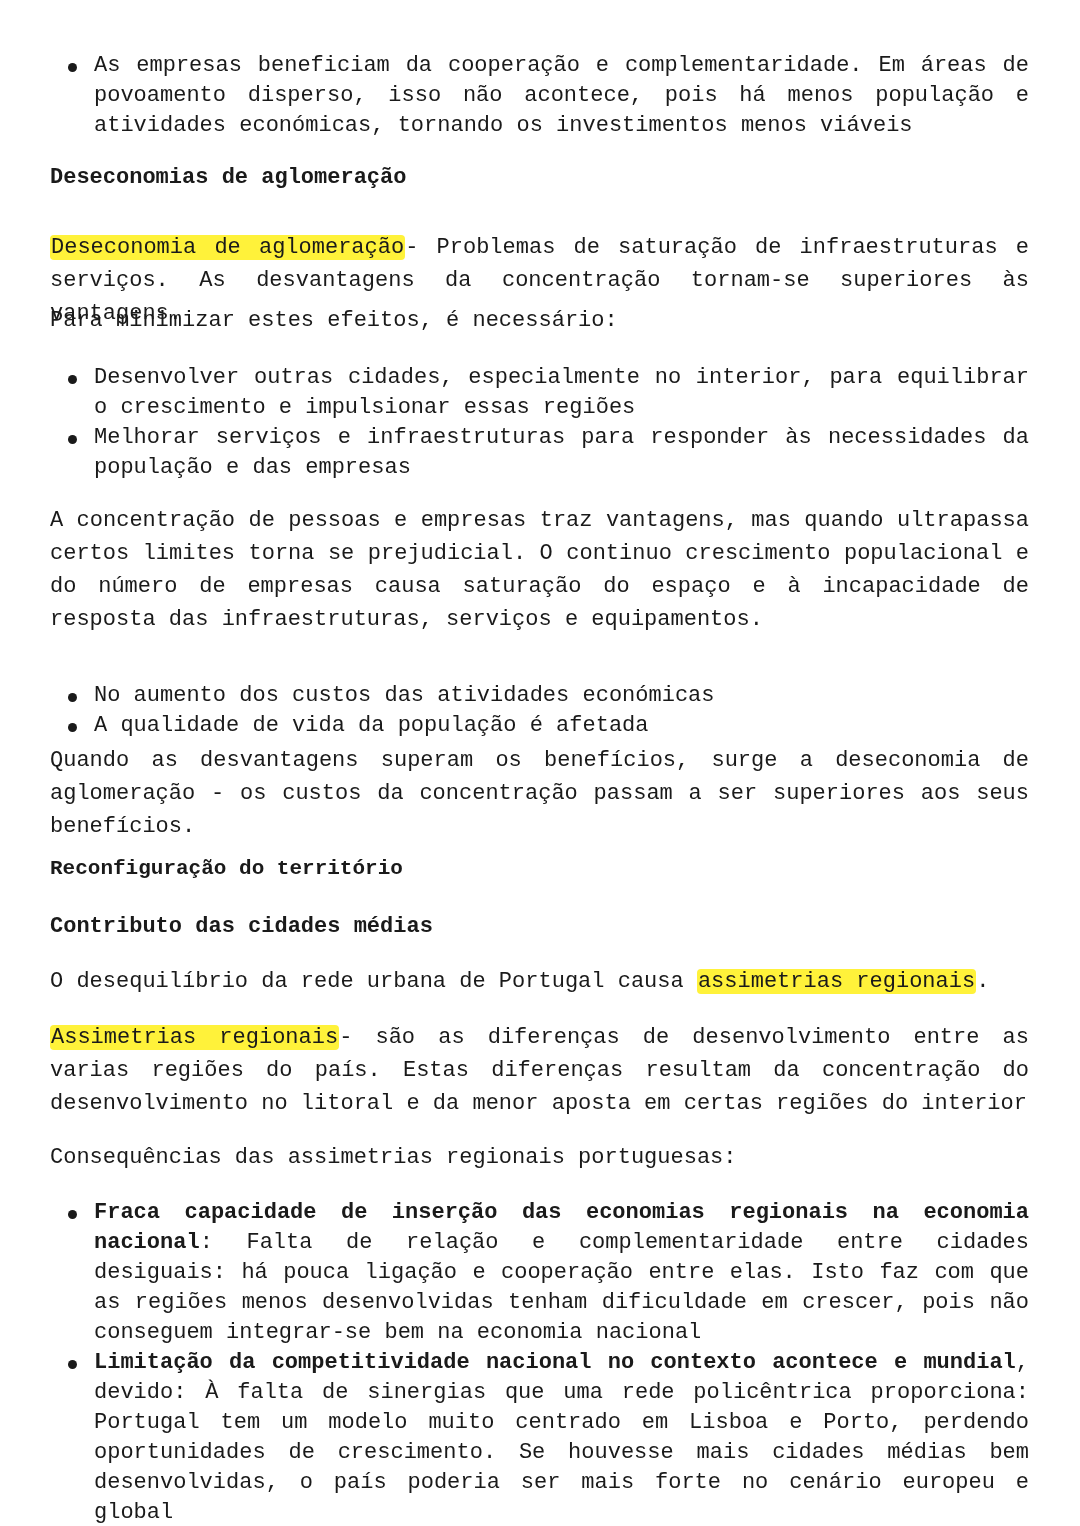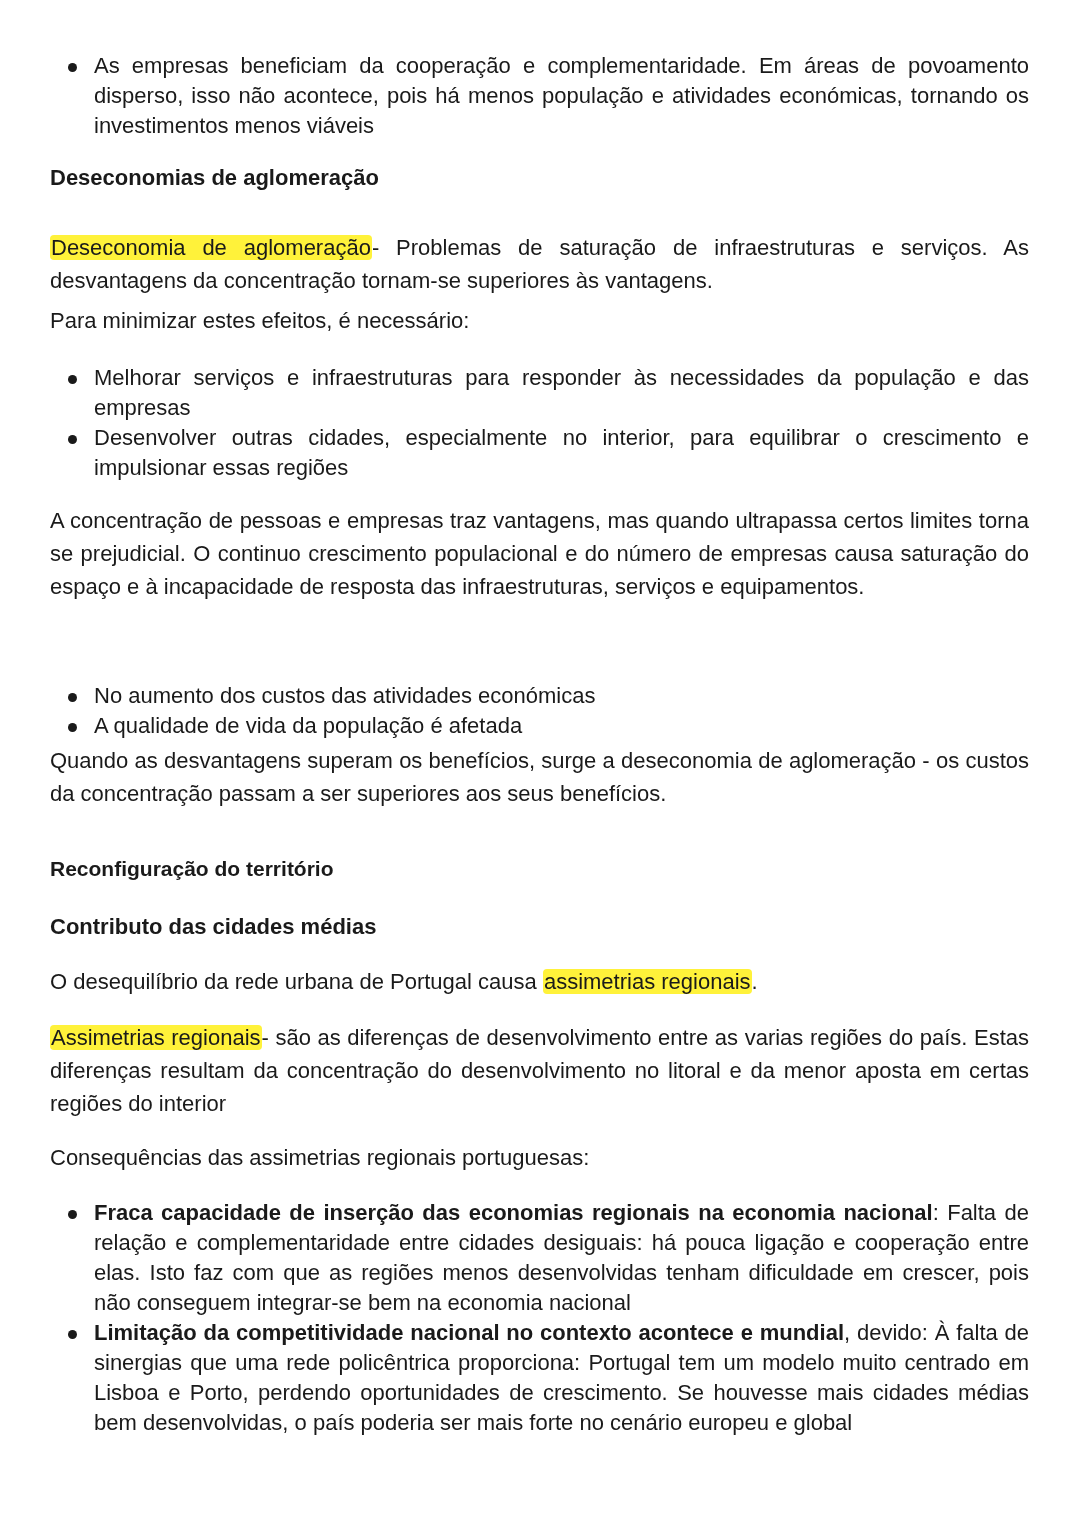--- a/index.html
+++ b/index.html
@@ -1,21 +1,21 @@
 <!DOCTYPE html>
 <html><head>
 <meta charset="utf-8">
 <style>
   html, body { margin: 0; padding: 0; background: #ffffff; }
   body {
     width: 1080px; height: 1526px; overflow: hidden;
     font-family: "Liberation Sans", "DejaVu Sans", sans-serif;
     color: #1a1a1a; font-size: 22px; line-height: 30px;
   }
-  .page { position: relative; width: 1080px; height: 1526px; }
+  .page { position: relative; width: 1080px; height: 1526px; font-family: Liberation Mono, monospace; }
   .blk { position: absolute; left: 50px; width: 979px; margin: 0; text-align: justify; }
   ul.bl { position: absolute; left: 50px; width: 979px; margin: 0; padding: 0; list-style: none; }
   ul.bl li { position: relative; padding-left: 44px; text-align: justify; }
   ul.bl li::before {
     content: ""; position: absolute; left: 18px; top: 12px;
     width: 9px; height: 9px; border-radius: 50%; background: #1a1a1a;
   }
   .h3 { font-weight: bold; font-size: 22px; }
   .h2 { font-weight: bold; font-size: 21px; line-height: 36px; }
   .hl { background: #fff23a; border-radius: 4px; padding: 0 1px; }
@@ -33,22 +33,22 @@
 
   <div class="blk h3" style="top:163px;">Deseconomias de aglomeração</div>
 
   <div class="blk lh32" style="top:218px;margin-top:13px;">
     <span class="hl">Deseconomia de aglomeração</span><span>- Problemas de saturação de infraestruturas e serviços. As desvantagens da concentração tornam-se superiores às vantagens.</span>
   </div>
 
   <div class="blk" style="top:306px;">Para minimizar estes efeitos, é necessário:</div>
 
   <ul class="bl" style="top:363px;">
+    <li>Desenvolver outras cidades, especialmente no interior, para equilibrar o crescimento e impulsionar essas regiões</li>
     <li>Melhorar serviços e infraestruturas para responder às necessidades da população e das empresas</li>
-    <li>Desenvolver outras cidades, especialmente no interior, para equilibrar o crescimento e impulsionar essas regiões</li>
   </ul>
 
   <div class="blk lh32" style="top:504px;">A concentração de pessoas e empresas traz vantagens, mas quando ultrapassa certos limites torna se prejudicial. O continuo crescimento populacional e do número de empresas causa saturação do espaço e à incapacidade de resposta das infraestruturas, serviços e equipamentos.</div>
 
 
   <ul class="bl" style="top:681px;">
     <li>No aumento dos custos das atividades económicas</li>
     <li>A qualidade de vida da população é afetada</li>
   </ul>
 

